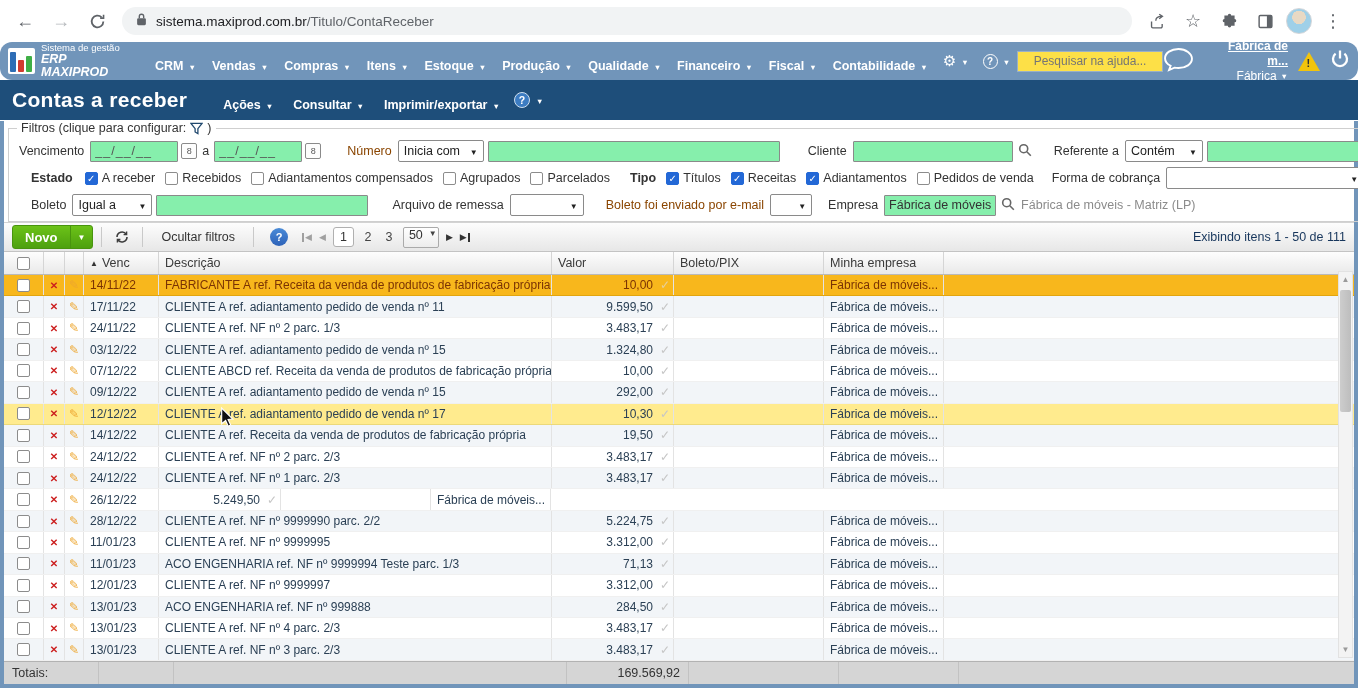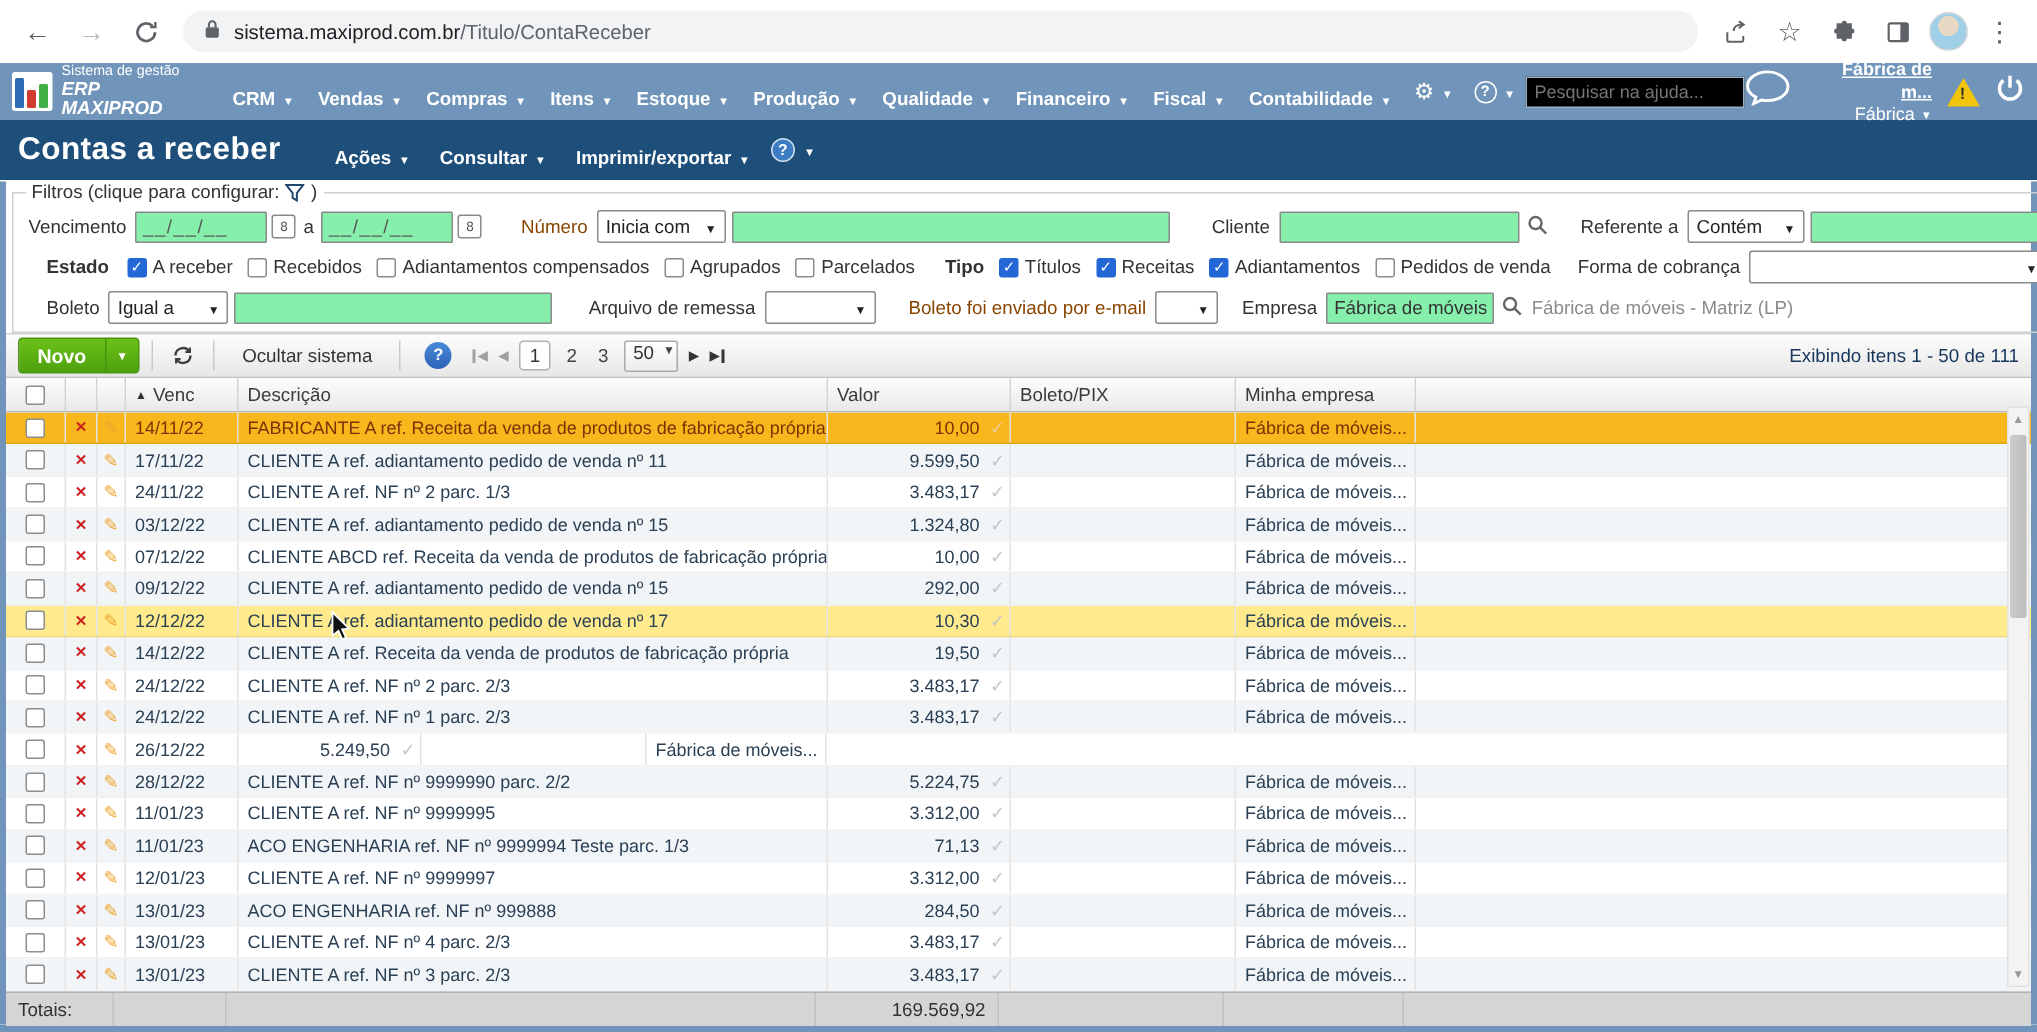--- a/index.html
+++ b/index.html
@@ -18,37 +18,37 @@
   .b-ic.dis{color:#b6b9bd;}
   .urlbar{flex:1;max-width:1010px;height:28px;background:#f1f3f4;border-radius:14px;
         display:flex;align-items:center;padding:0 14px;gap:9px;margin:0 4px;}
   .url{font-size:13.5px;color:#202124;}
   .url .path{color:#5f6368;}
   .avatar{width:26px;height:26px;border-radius:50%;
         background:radial-gradient(circle at 50% 35%, #e8d9c4 0 34%, #9fd0e8 35% 100%);
         border:1px solid #d2d5d9;}
 
   
-  .apphdr{height:38px;background:var(--header-blue);display:flex;align-items:center;padding:0 8px;color:#fff;}
+  .apphdr{height:38px;background:var(--header-blue);display:flex;align-items:center;padding:0 8px;color:#fff;border-radius:12px;}
   .logo{width:27px;height:26px;background:#fff;border-radius:2px;display:flex;align-items:flex-end;gap:2px;padding:2px;}
   .logo i{display:block;width:6px;border-radius:1px;}
   .logo .l1{height:20px;background:#2d6db5;}
   .logo .l2{height:12px;background:#d23b2f;}
   .logo .l3{height:16px;background:#3faf46;}
   .brand{margin:0 10px 0 6px;line-height:1.05;}
   .brand .t{font-size:9.5px;}
   .brand .b{font-size:12.5px;font-weight:bold;font-style:italic;}
   .mainmenu{display:flex;align-items:center;}
   .menu-item{display:flex;align-items:center;gap:5px;padding:0 8px;font-size:12.5px;font-weight:700;cursor:pointer;white-space:nowrap;margin-top:10px;}
   .dd{font-size:7.5px;position:relative;top:1px;}
   .gearbtn,.helpbtn{display:flex;align-items:center;gap:5px;padding:0 7px;cursor:pointer;}
   .gear-g{font-size:15px;}
   .help-c{width:15px;height:15px;border:1.4px solid #fff;border-radius:50%;font-size:10px;font-weight:bold;
           display:flex;align-items:center;justify-content:center;}
-  .helpsearch{width:146px;height:21px;border:1px solid #9ab0c6;font-size:12px;color:#757575;padding:0 5px;background:#000000;}
+  .helpsearch{width:146px;height:21px;border:1px solid #9ab0c6;font-size:12px;color:#757575;padding:0 5px;background:#fde047;text-align:center;}
   .hdr-right{margin-left:auto;display:flex;align-items:center;gap:10px;}
   .company{line-height:1.25;text-align:right;}
   .company .lnk{font-size:12px;font-weight:700;text-decoration:underline;color:#fff;cursor:pointer;}
   .company .sub{font-size:12px;display:flex;justify-content:flex-end;align-items:center;gap:4px;}
   .warn{position:relative;width:0;height:0;border-left:11px solid transparent;border-right:11px solid transparent;
         border-bottom:19px solid var(--warning-yellow);}
   .warn i{position:absolute;left:-2.5px;top:5px;font-style:normal;font-weight:bold;font-size:11px;color:#333;}
 
   
   .titlebar{height:40px;background:var(--title-navy);display:flex;align-items:center;color:#fff;padding:0 12px;}
@@ -421,21 +421,21 @@
     <span class="tb-sep"></span>
     <span class="tb-ic">
       <svg width="16" height="16" viewBox="0 0 16 16" fill="none" stroke="#3d3d3d" stroke-width="1.6">
         <path d="M13 8a5 5 0 0 1-9.3 2.5"></path>
           <path d="M3 8a5 5 0 0 1 9.3-2.5"></path>
         <path d="M12.6 2.6v3h-3" stroke-width="1.4"></path>
           <path d="M3.4 13.4v-3h3" stroke-width="1.4"></path>
       </svg>
     </span>
     <span class="tb-sep"></span>
-    <span class="btn-flat">Ocultar sistema</span>
+    <span class="btn-flat">Ocultar filtros</span>
     <span class="tb-sep"></span>
     <span class="tb-help">?</span>
     <span class="pager">
       <span class="pg-arrow dis">
           <span class="pg-bar"></span>
           <span>◀</span>
         </span>
       <span class="pg-arrow dis">◀</span>
       <span id="pages-box" style="display:inline-flex;align-items:center;gap:7px">
           <span class="pg-num cur">1</span>
@@ -809,21 +809,21 @@
       <span class="gc c-valor">
           <span>3.483,17</span>
           <span class="paidchk">✓</span>
         </span>
       <span class="gc c-boleto"></span>
       <span class="gc c-emp">Fábrica de móveis...</span>
     </div>
     </div>
 
   <div class="totals">
-    <span class="tt" style="width:72px">Totais:</span>
+    <span class="tt" style="width:95px">Totais:</span>
     <span class="tt" style="width:75px"></span>
     <span class="tt" style="width:393px"></span>
     <span class="tt v" style="width:122px">169.569,92</span>
     <span class="tt" style="width:150px"></span>
     <span class="tt" style="width:120px"></span>
     <span class="tt" style="flex:1;border-right:none"></span>
   </div>
 
   <div class="vscroll">
     <span class="vs-btn vs-up">▲</span>

